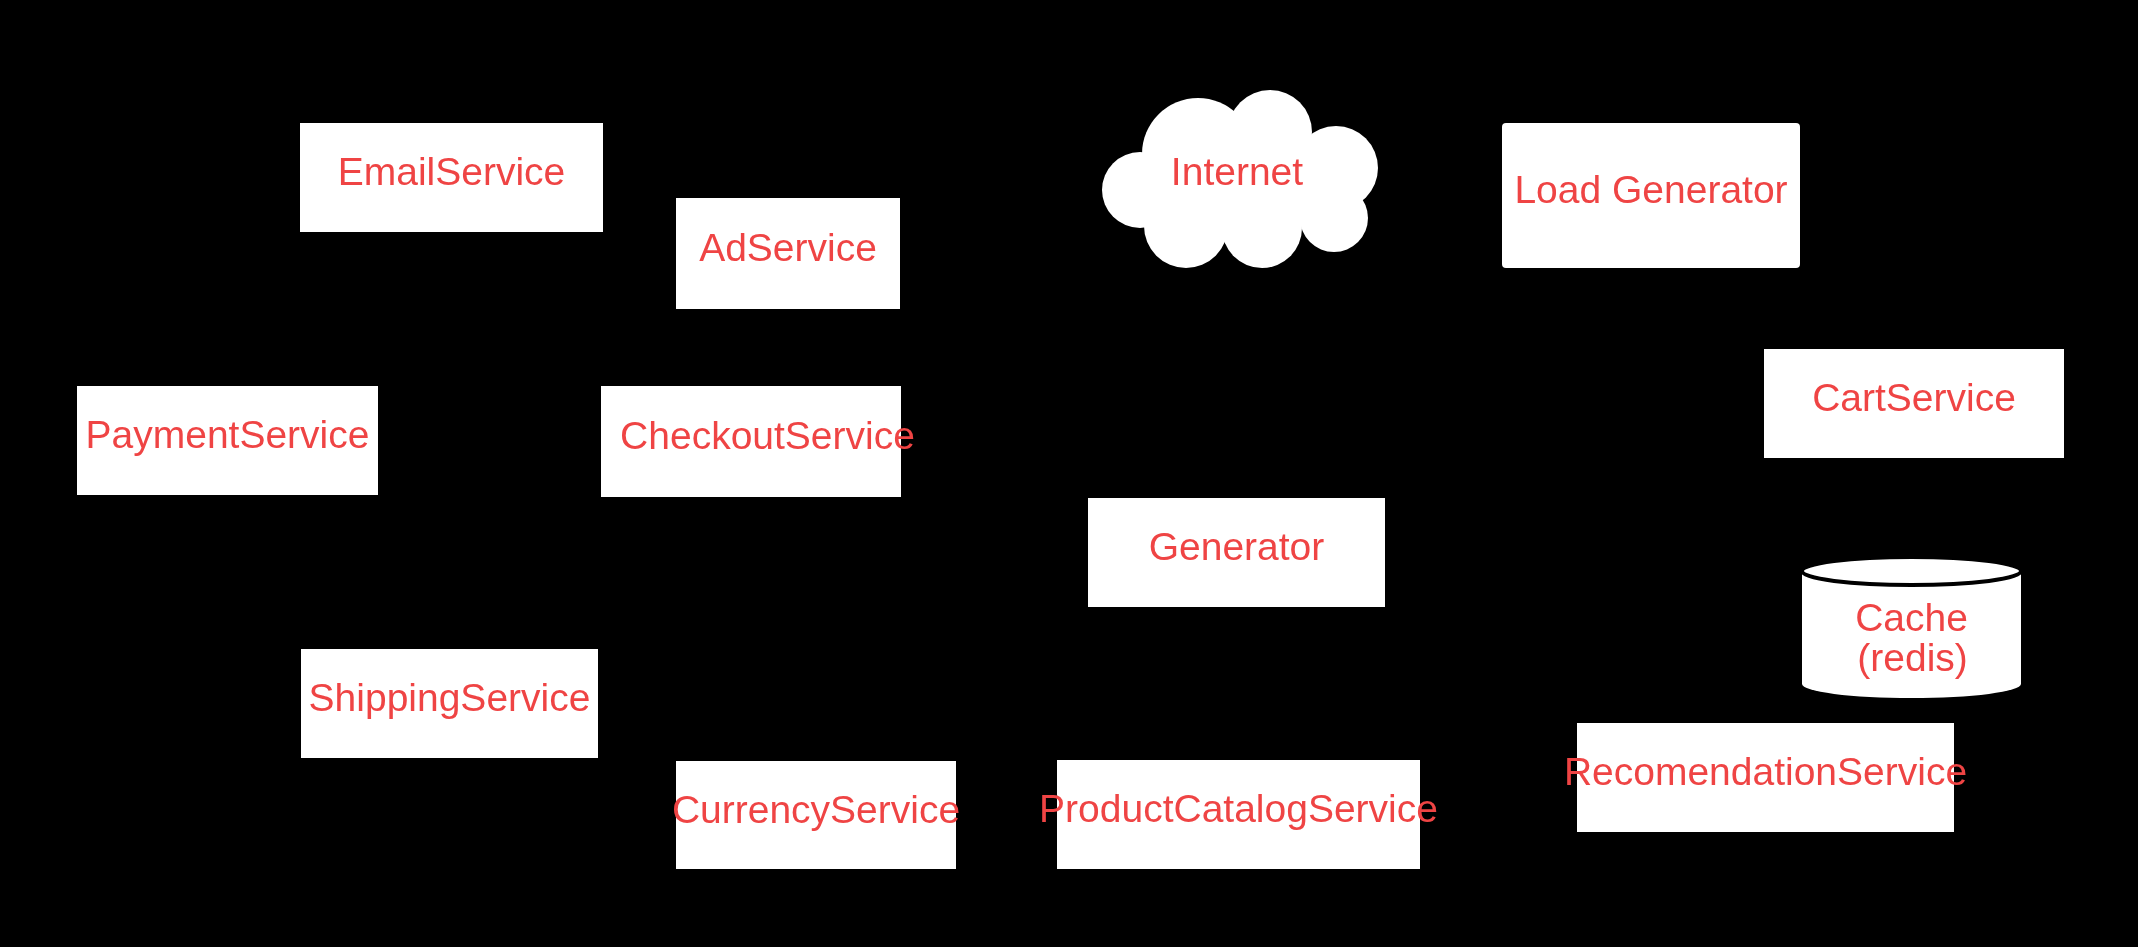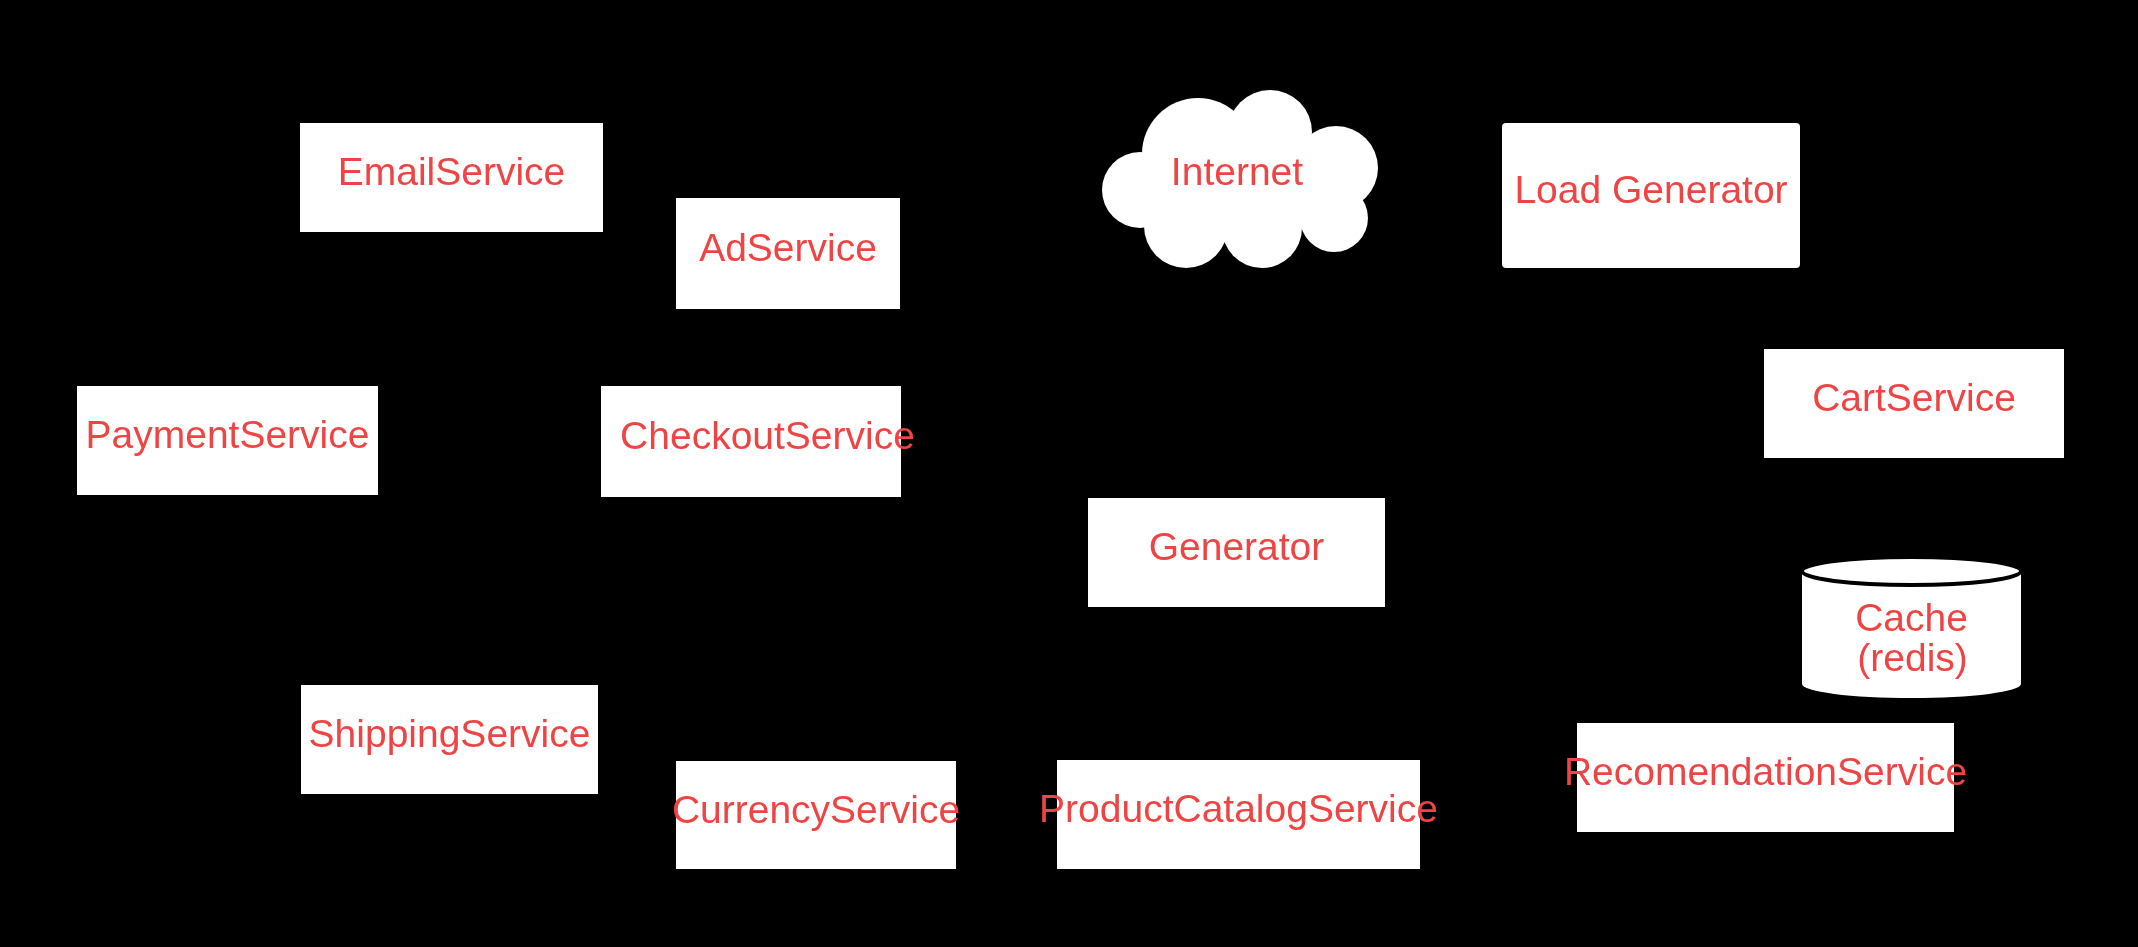--- a/index.html
+++ b/index.html
@@ -48,21 +48,21 @@
   
   #n-email          { left:  300px; top: 123px; width: 303px; height: 109px; }
   #n-ad             { left:  676px; top: 198px; width: 224px; height: 111px; }
   #n-internet       { left: 1090px; top:  88px; width: 294px; height: 182px; }
   #n-loadgen        { left: 1502px; top: 123px; width: 298px; height: 145px; }
   #n-payment        { left:   77px; top: 386px; width: 301px; height: 109px; }
   #n-checkout       { left:  601px; top: 386px; width: 300px; height: 111px; padding-left: 33px; }
   #n-cart           { left: 1764px; top: 349px; width: 300px; height: 109px; }
   #n-frontend       { left: 1088px; top: 498px; width: 297px; height: 109px; }
   #n-cache          { left: 1800px; top: 555px; width: 223px; height: 145px; }
-  #n-shipping       { left:  301px; top: 649px; width: 297px; height: 109px; margin-top: 36px; }
+  #n-shipping       { left:  301px; top: 649px; width: 297px; height: 109px; }
   #n-currency       { left:  676px; top: 761px; width: 280px; height: 108px; }
   #n-productcatalog { left: 1057px; top: 760px; width: 363px; height: 109px; }
   #n-recomendation  { left: 1577px; top: 723px; width: 377px; height: 109px; }
 </style>
 </head>
 <body>
 
 <div id="canvas">
 
   <div class="node rect" id="n-email">

